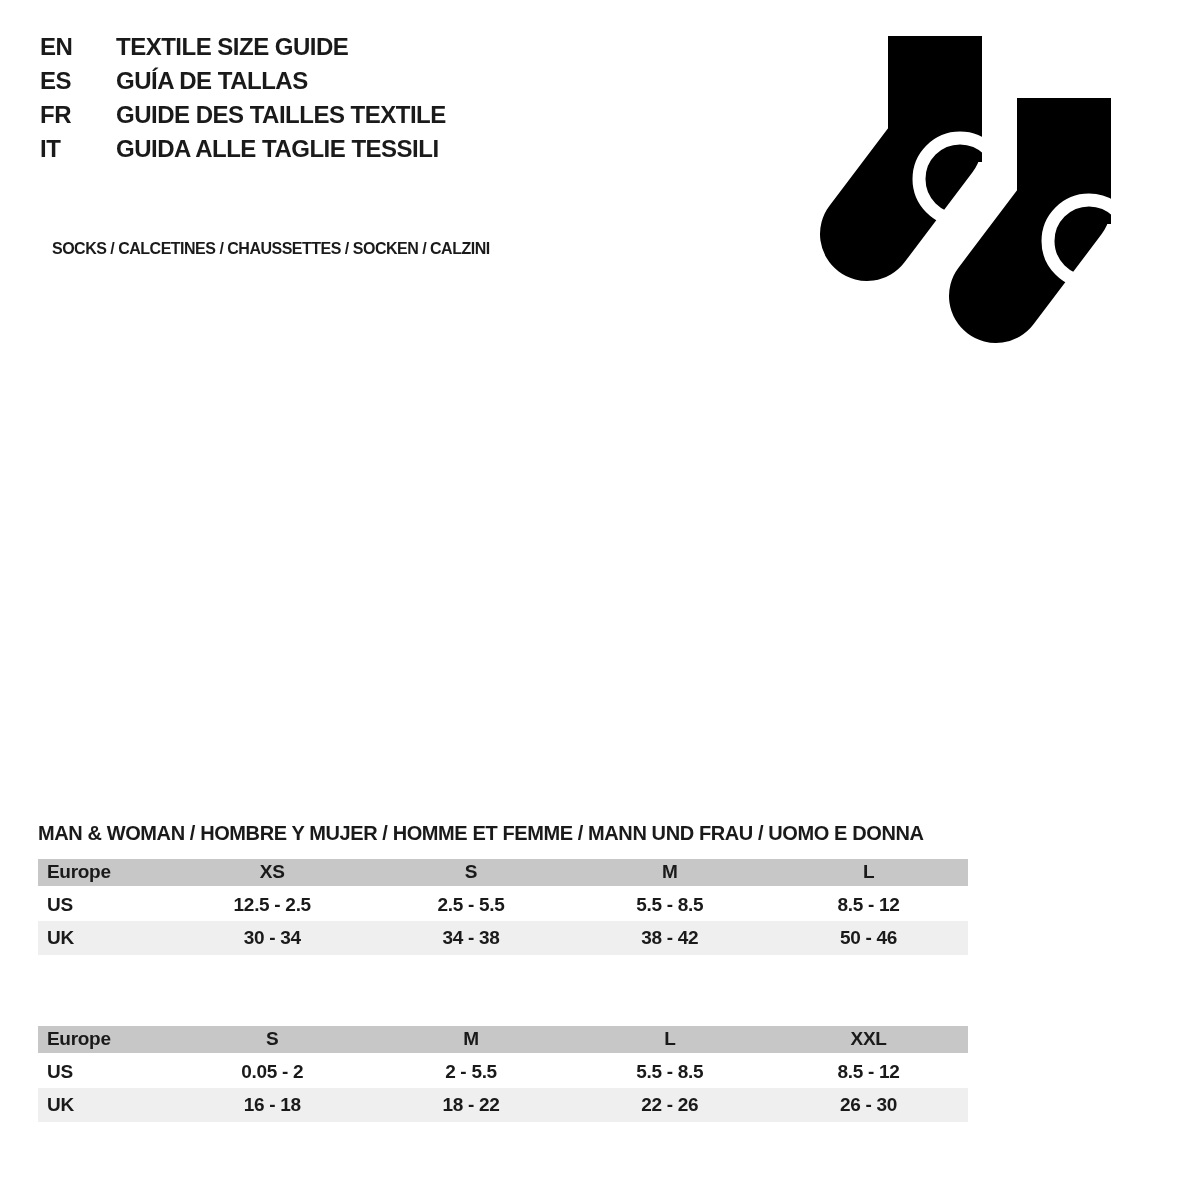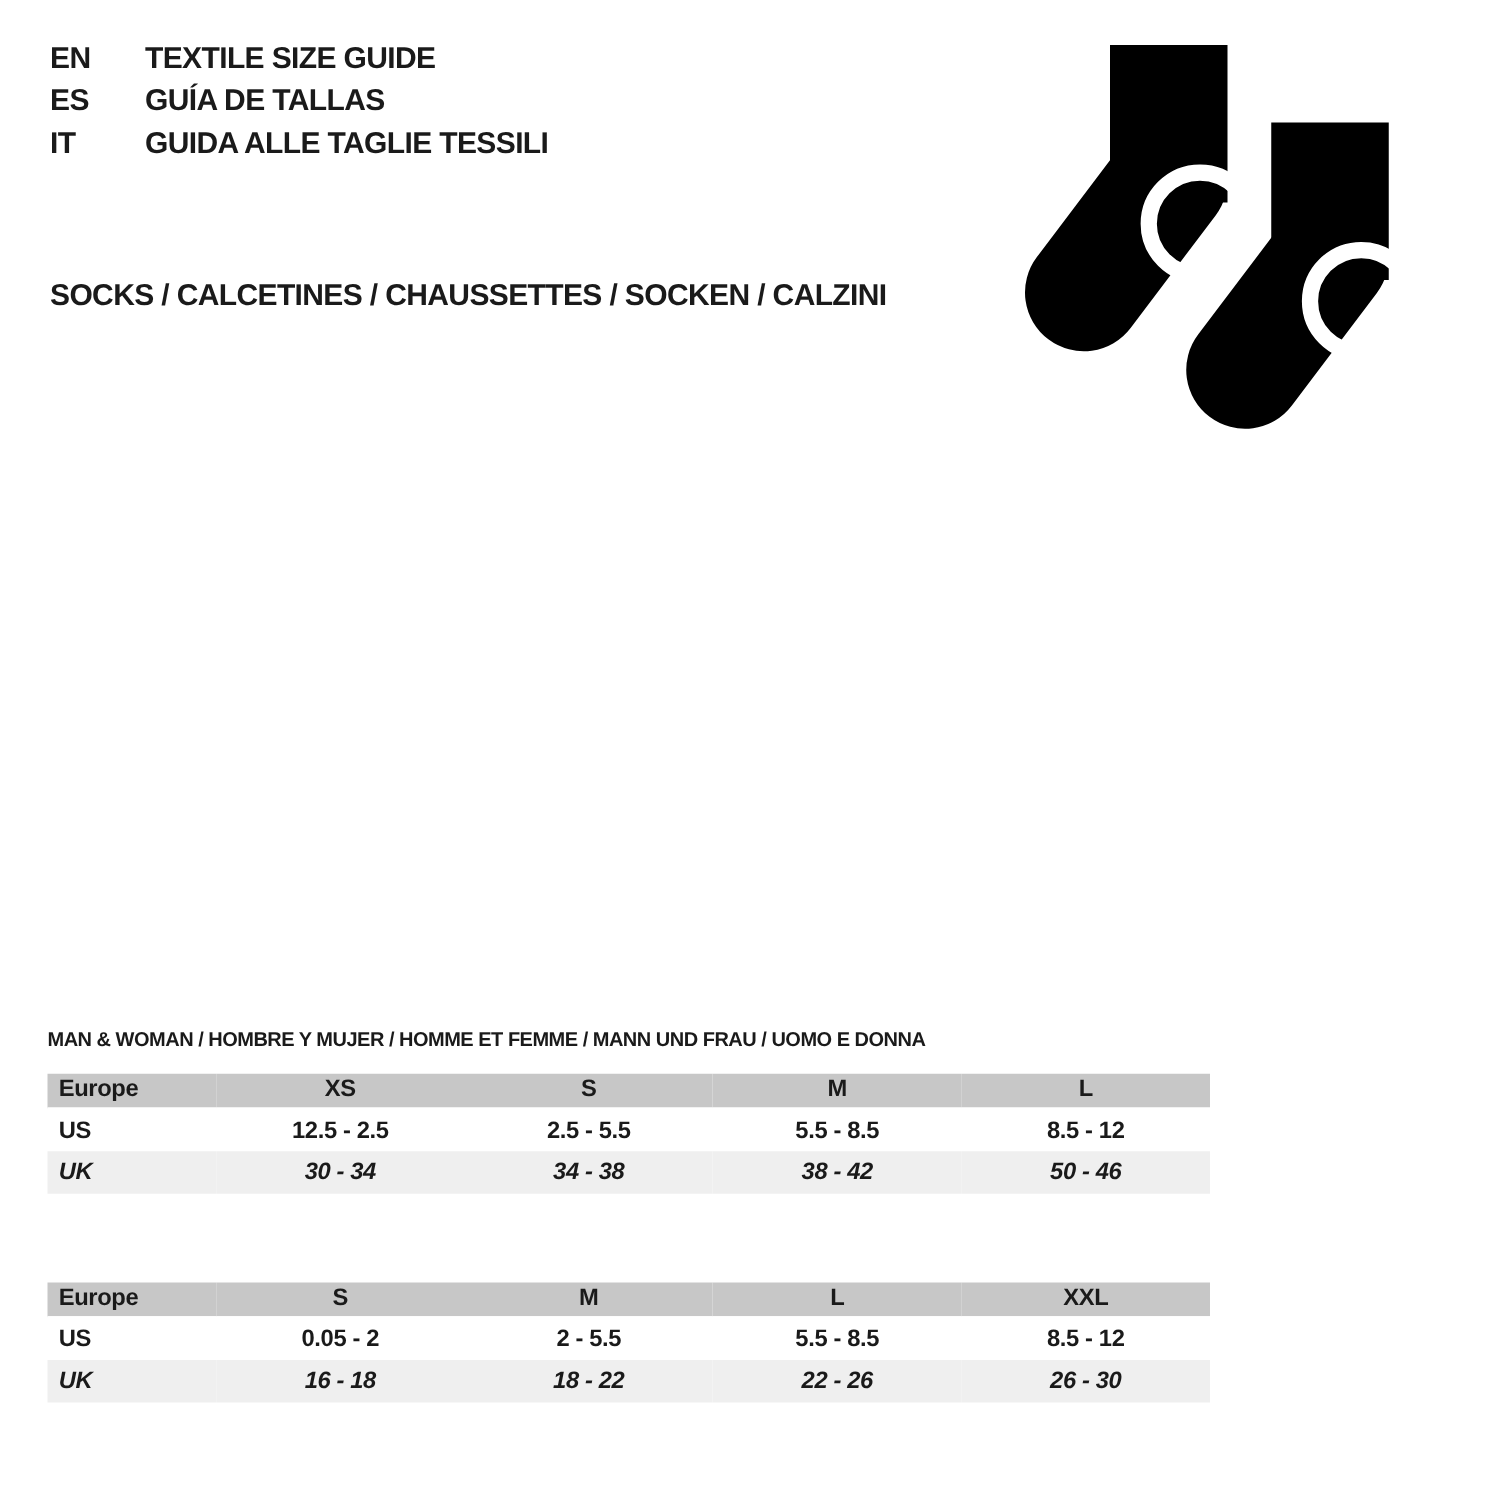--- a/index.html
+++ b/index.html
@@ -20,68 +20,72 @@
   .lang-list { position: absolute; left: 40px; top: 30px; }
   .lang-row { display: flex; height: 34px; align-items: center; }
   .lang-code, .lang-title {
     font-weight: bold; font-size: 24px; letter-spacing: -0.5px;
     color: var(--text-color, #1a1a1a); white-space: nowrap;
   }
   .lang-code { width: 76px; }
 
   
   .category-heading {
-    position: absolute; left: 40px; top: 222px; margin: 0;
-    font-weight: bold; font-size: 24px; line-height: 30px;
+    position: absolute; left: 40px; top: 222px; margin: 12px;
+    font-weight: bold; font-size: 16px; line-height: 30px;
     letter-spacing: -0.5px; color: var(--text-color, #1a1a1a);
     white-space: nowrap;
   }
 
   
   .socks { position: absolute; left: 805px; top: 26px; width: 310px; height: 330px; }
 
   
   .table-block { position: absolute; left: 38px; width: 930px; }
   #table-block-0 { top: 820px; }
   #table-block-1 { top: 1026px; }
   .table-title {
     margin: 0 0 13px 0;
-    font-weight: bold; font-size: 16px; line-height: 26px;
+    font-weight: bold; font-size: 20px; line-height: 26px;
     letter-spacing: -0.4px; color: var(--text-color, #1a1a1a);
     white-space: nowrap;
   }
   table.size-table {
     width: 100%; border-collapse: collapse; table-layout: fixed;
   }
   .size-table th, .size-table td {
     font-weight: bold; font-size: 19px; letter-spacing: -0.3px;
     color: var(--text-color, #1a1a1a);
     text-align: center; vertical-align: middle;
     padding: 0;
   }
   .size-table thead tr { background: var(--table-header-bg, #c7c7c7); }
   .size-table thead th { height: 28px; border-bottom: 3px solid var(--page-bg, #ffffff); }
   .size-table tbody tr.row-0 { background: var(--row-even-bg, #ffffff); }
-  .size-table tbody tr.row-1 { background: var(--row-odd-bg, #efefef); font-style: italic; }
+  .size-table tbody tr.row-1 { background: var(--row-odd-bg, #efefef); }
   .size-table tbody th, .size-table tbody td { height: 34px; }
   .size-table .cell-label { text-align: left; padding-left: 9px; }
 </style>
 </head>
 <body>
 
 <div class="canvas">
 
   <div class="lang-list">
       <div class="lang-row">
         <span class="lang-code">EN</span>
         <span class="lang-title">TEXTILE SIZE GUIDE</span>
       </div>
       <div class="lang-row">
         <span class="lang-code">ES</span>
         <span class="lang-title">GUÍA DE TALLAS</span>
+      </div>
+      <div class="lang-row">
+        <span class="lang-code">FR</span>
+        <span class="lang-title">GUIDE DES TAILLES TEXTILE</span>
       </div>
       <div class="lang-row">
         <span class="lang-code">IT</span>
         <span class="lang-title">GUIDA ALLE TAGLIE TESSILI</span>
       </div>
     </div>
 
   <h1 class="category-heading">SOCKS / CALCETINES / CHAUSSETTES / SOCKEN / CALZINI</h1>
 
   <div class="socks">

